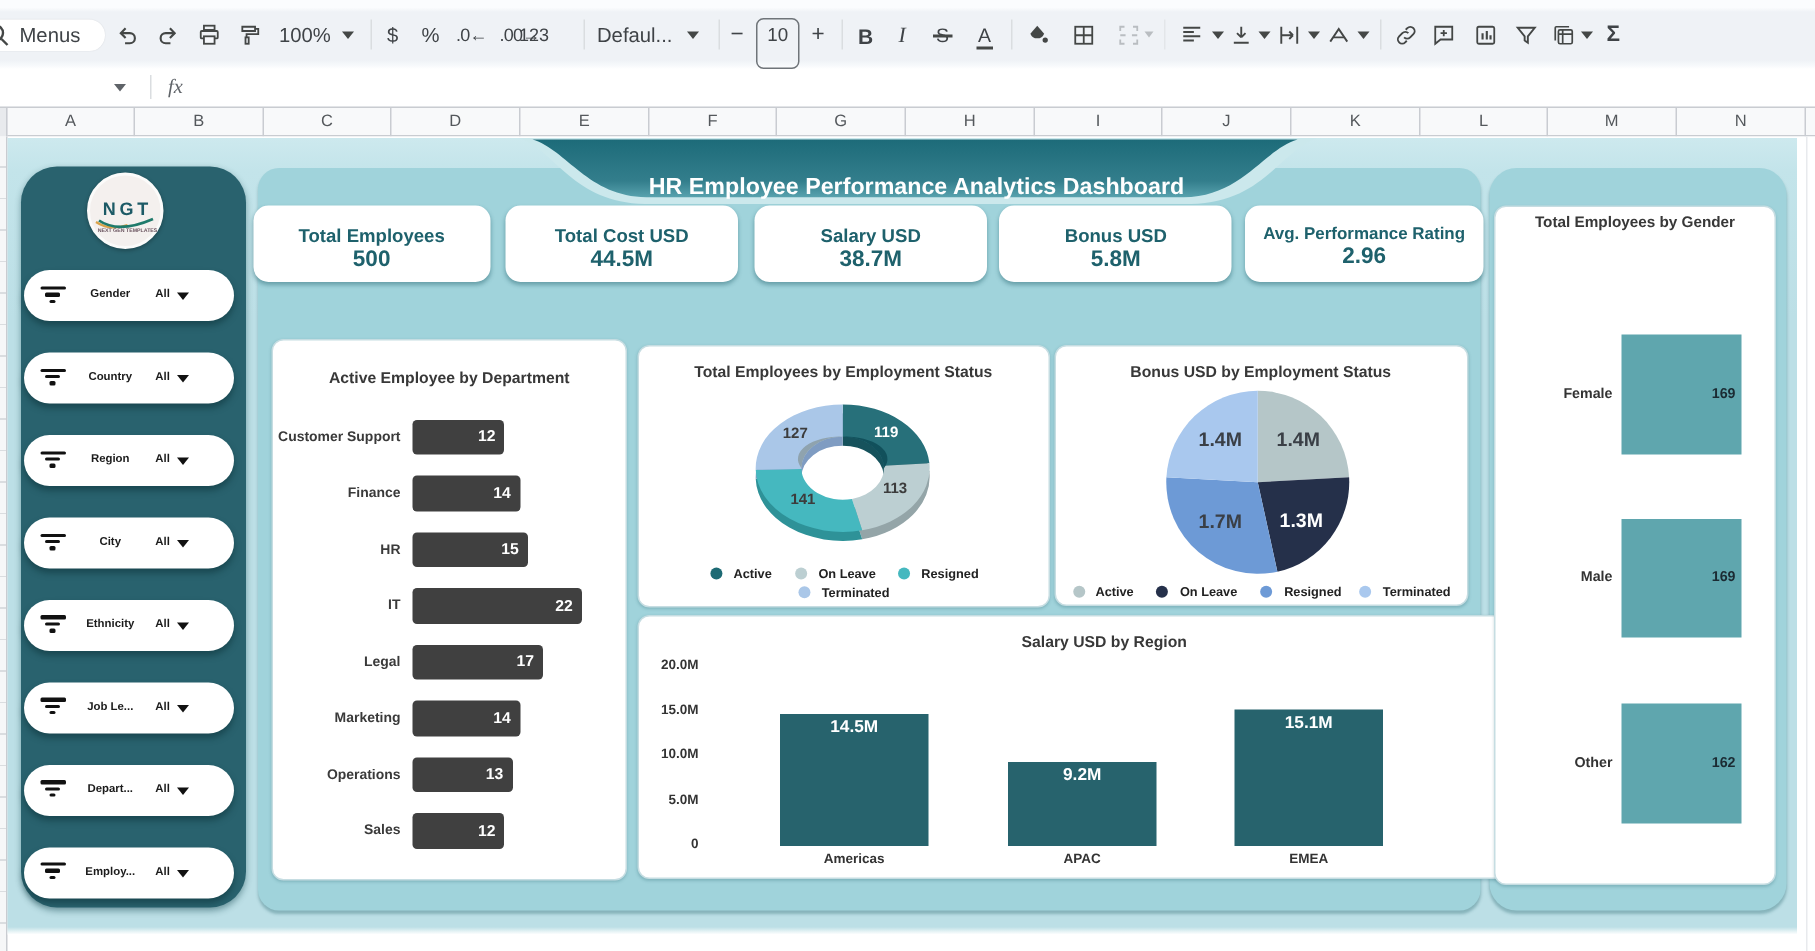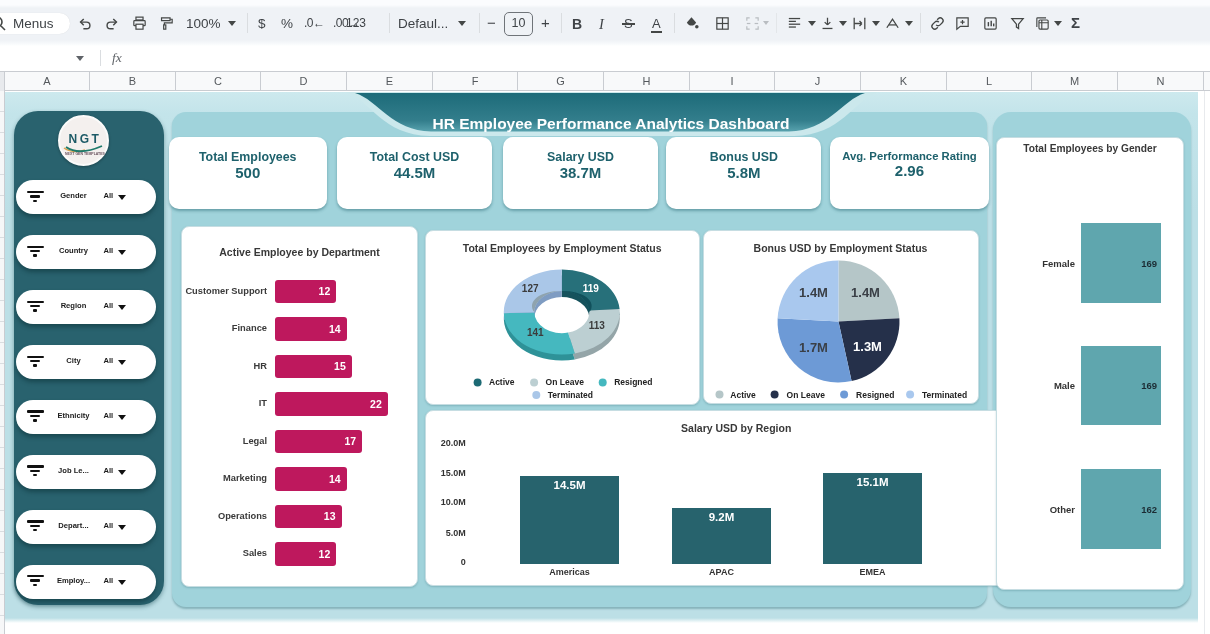--- a/index.html
+++ b/index.html
@@ -43,32 +43,32 @@
 .fico { position:absolute; left:11px; top:10.5px; width:18px; height:12px; }
 .fico i { position:absolute; background:#111; height:2.4px; border-radius:1px; }
 .plab { position:absolute; left:31px; top:0; width:54px; height:34px; line-height:32px;
   text-align:center; font-size:7.6px; font-weight:bold; color:#1b1b1b; }
 .pall { position:absolute; left:88px; top:0; height:34px; line-height:32px;
   font-size:7.6px; font-weight:bold; color:#1b1b1b; }
 .pcar { position:absolute; left:102px; top:15px; width:0; height:0;
   border-left:4px solid transparent; border-right:4px solid transparent; border-top:5px solid #111; }
 
 
-.kpi { position:absolute; top:45px; width:160px; height:72px; background:#fff;
+.kpi { position:absolute; top:45px; width:160px; height:51px; background:#fff;
   border-radius:10px; box-shadow:0 2px 3px rgba(34,96,106,.45); text-align:center; }
 .kpi .l { margin-top:13px; font-size:12.4px; font-weight:bold; color:#1e616c; }
 .kpi .v { margin-top:0; font-size:15px; font-weight:bold; color:#1e616c; }
 
 
 .card { position:absolute; background:#fff; border:1px solid #c6dde2; border-radius:8px;
   box-shadow:0 1px 2px rgba(34,96,106,.25); }
 .ctitle { position:absolute; width:100%; text-align:center; font-weight:bold; color:#383838; }
 .dept { position:absolute; left:0; width:100%; height:23.4px; }
 .dept .dl { position:absolute; right:150px; top:0; line-height:23.4px; font-size:9.3px; font-weight:bold; color:#3a3a3a; white-space:nowrap; }
-.dept i { position:absolute; left:92.5px; top:0; height:100%; background:#be185d; border-radius:3px; }
+.dept i { position:absolute; left:92.5px; top:0; height:100%; background:#404040; border-radius:3px; }
 .dept b { position:absolute; right:6px; top:50%; transform:translateY(-50%); color:#fff; font-size:10.5px; font-style:normal; }
 .ylab { position:absolute; left:0; width:40px; text-align:right; font-size:9px; font-weight:bold; color:#333; }
 .sbar { position:absolute; width:99px; background:#27636d; }
 .sbar b { position:absolute; left:0; top:3px; width:100%; text-align:center; color:#fff; font-size:11.5px; }
 .xlab { position:absolute; width:99px; text-align:center; font-size:9px; font-weight:bold; color:#333; }
 .gbar { position:absolute; left:83.5px; width:80px; background:#5fa6ae; }
 .glab { position:absolute; left:0; width:78px; text-align:right; font-size:9.5px; font-weight:bold; color:#333; transform:translateY(-50%); }
 .gval { position:absolute; left:0; width:160px; text-align:right; font-size:9.5px; font-weight:bold; color:#1b2b33; transform:translateY(-50%); }
 </style>
 </head>
@@ -105,21 +105,21 @@
     <span class="tbtxt" style="left:258px">$</span>
     <span class="tbtxt" style="left:281px">%</span>
     <span class="tbtxt" style="left:304px;font-size:12px;letter-spacing:-.5px">.0←</span>
     <span class="tbtxt" style="left:333px;font-size:12px;letter-spacing:-.5px">.00→</span>
     <span class="tbtxt" style="left:346px;font-size:12px">123</span>
     <div class="tdiv" style="left:389px"></div>
     <span class="tbtxt" style="left:398px">Defaul...</span>
     <div class="tico" style="left:458px;top:21px;width:0;height:0;border-left:4px solid transparent;border-right:4px solid transparent;border-top:5px solid #444746"></div>
     <div class="tdiv" style="left:479px"></div>
     <span class="tbtxt" style="left:487px;font-size:15px;top:14px">−</span>
-    <div class="tico" style="left:504px;top:12px;width:29px;height:24px;border:1px solid #6f7479;border-radius:5px;text-align:center;line-height:20px;font-size:12.5px;color:#3f4347">10</div>
+    <div class="tico" style="left:504px;top:12px;width:29px;height:34px;border:1px solid #6f7479;border-radius:5px;text-align:center;line-height:20px;font-size:12.5px;color:#3f4347">10</div>
     <span class="tbtxt" style="left:541px;font-size:15px;top:14px">+</span>
     <div class="tdiv" style="left:561px"></div>
     <span class="tbtxt" style="left:572px;font-weight:bold;font-size:14px">B</span>
     <span class="tbtxt" style="left:599px;font-style:italic;font-size:14.5px;font-family:'Liberation Serif',serif">I</span>
     <span class="tbtxt" style="left:624px;font-size:13px">S</span>
       <div style="position:absolute;left:622px;top:23px;width:13px;height:1.6px;background:#444746"></div>
     <span class="tbtxt" style="left:651px;font-size:13px;border-bottom:2px solid #444746;padding:0 1px">A</span>
     <div class="tdiv" style="left:674px"></div>
     <svg class="tico" style="left:683px" width="17" height="17" viewBox="0 0 24 24" fill="#444746">
         <path d="M12 3l6.5 7.5a7 7 0 01-13 0z" fill="#444746"></path>

